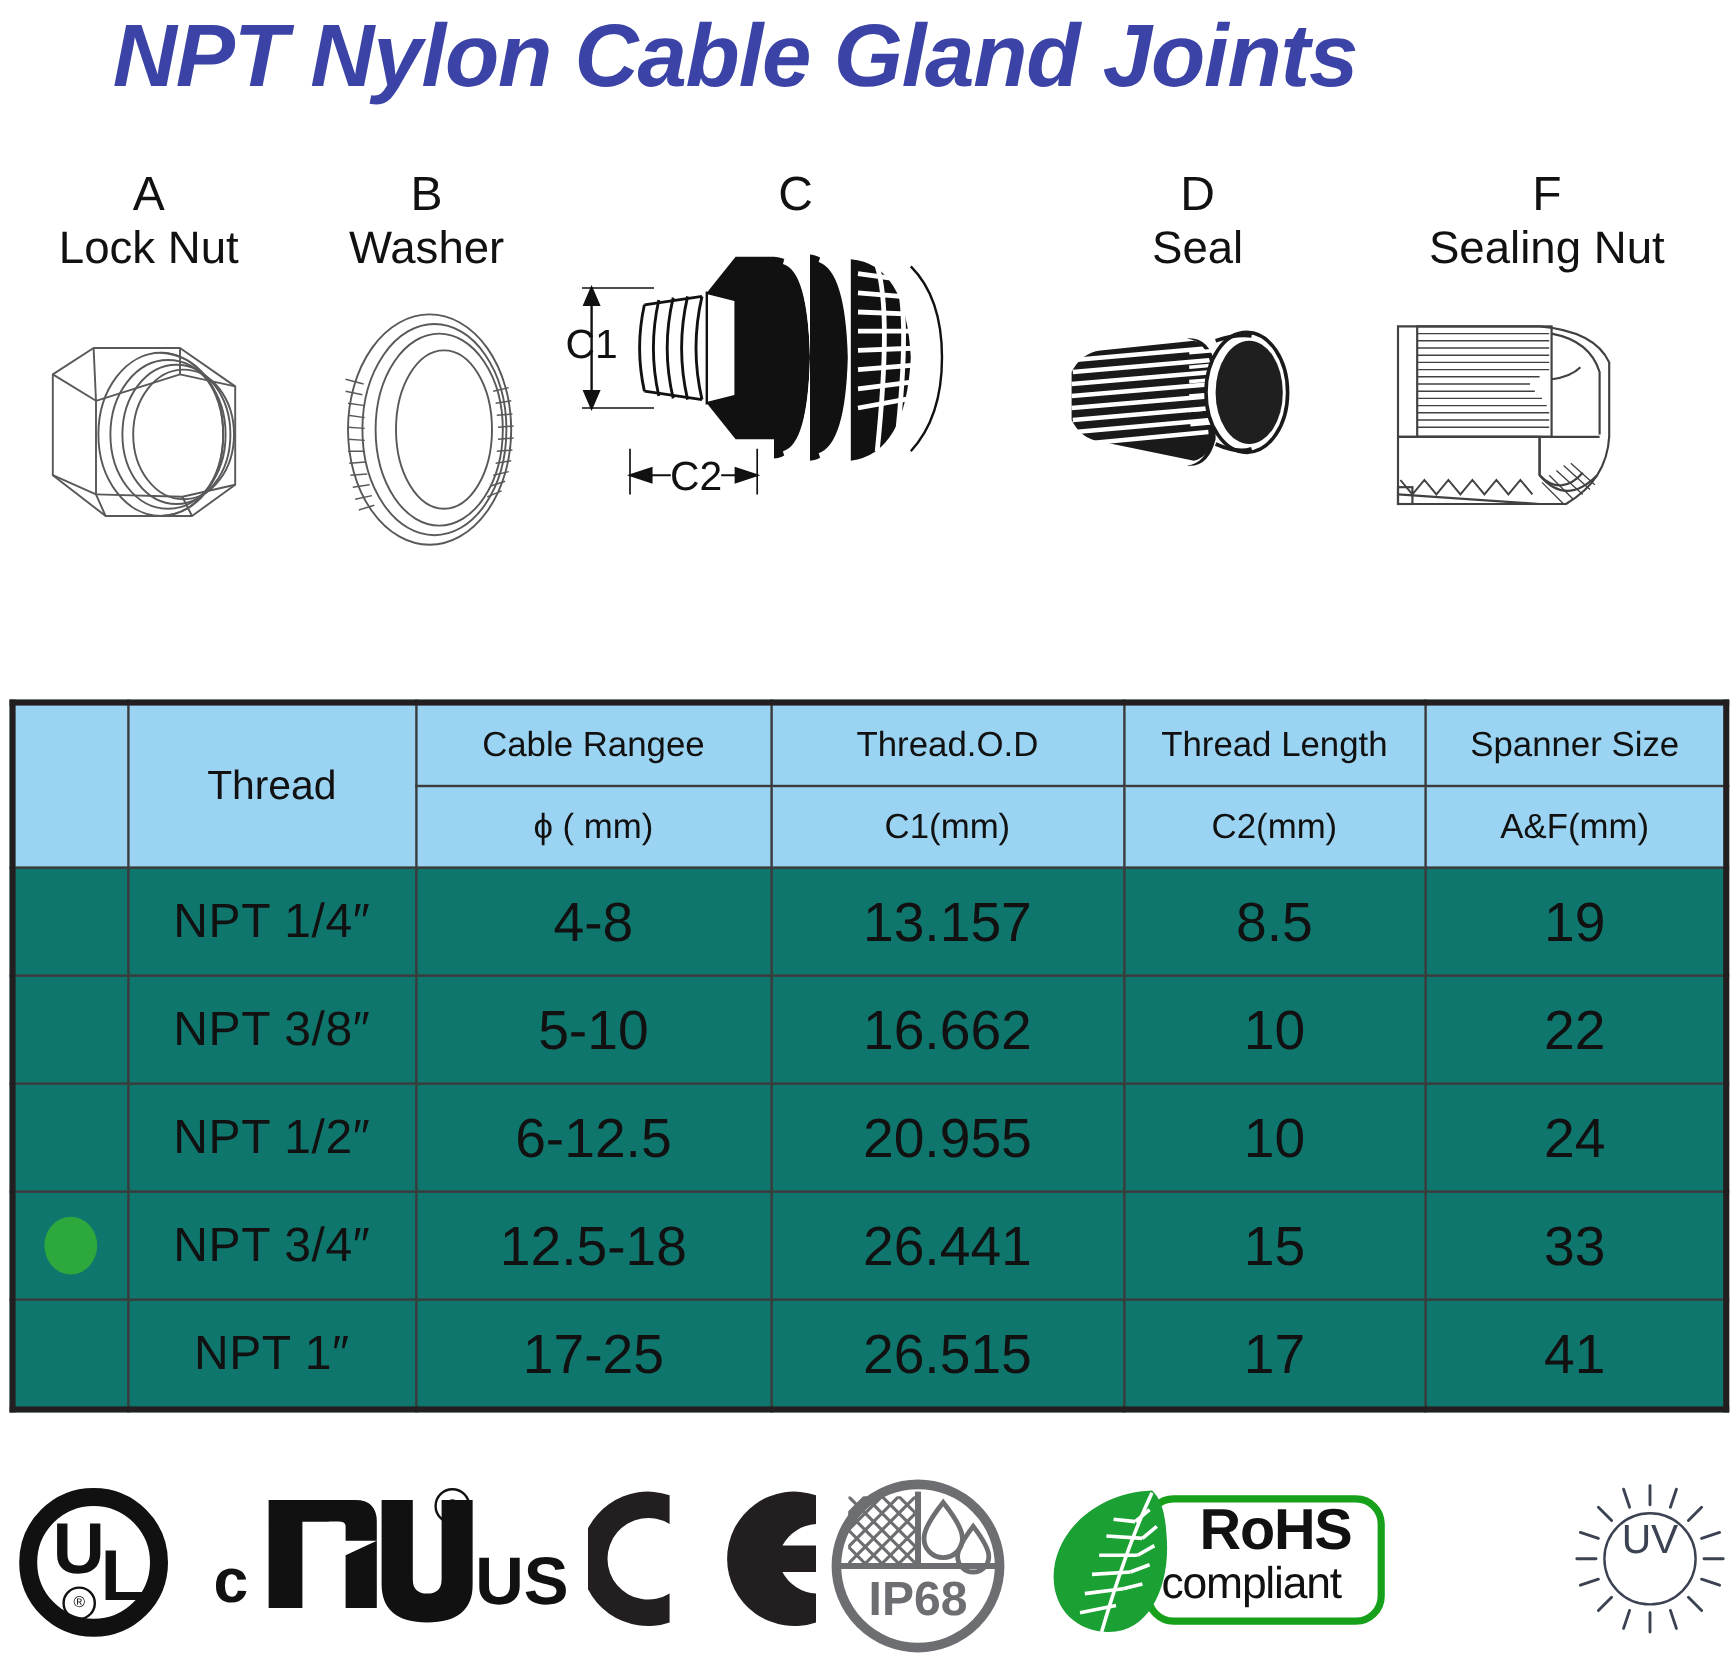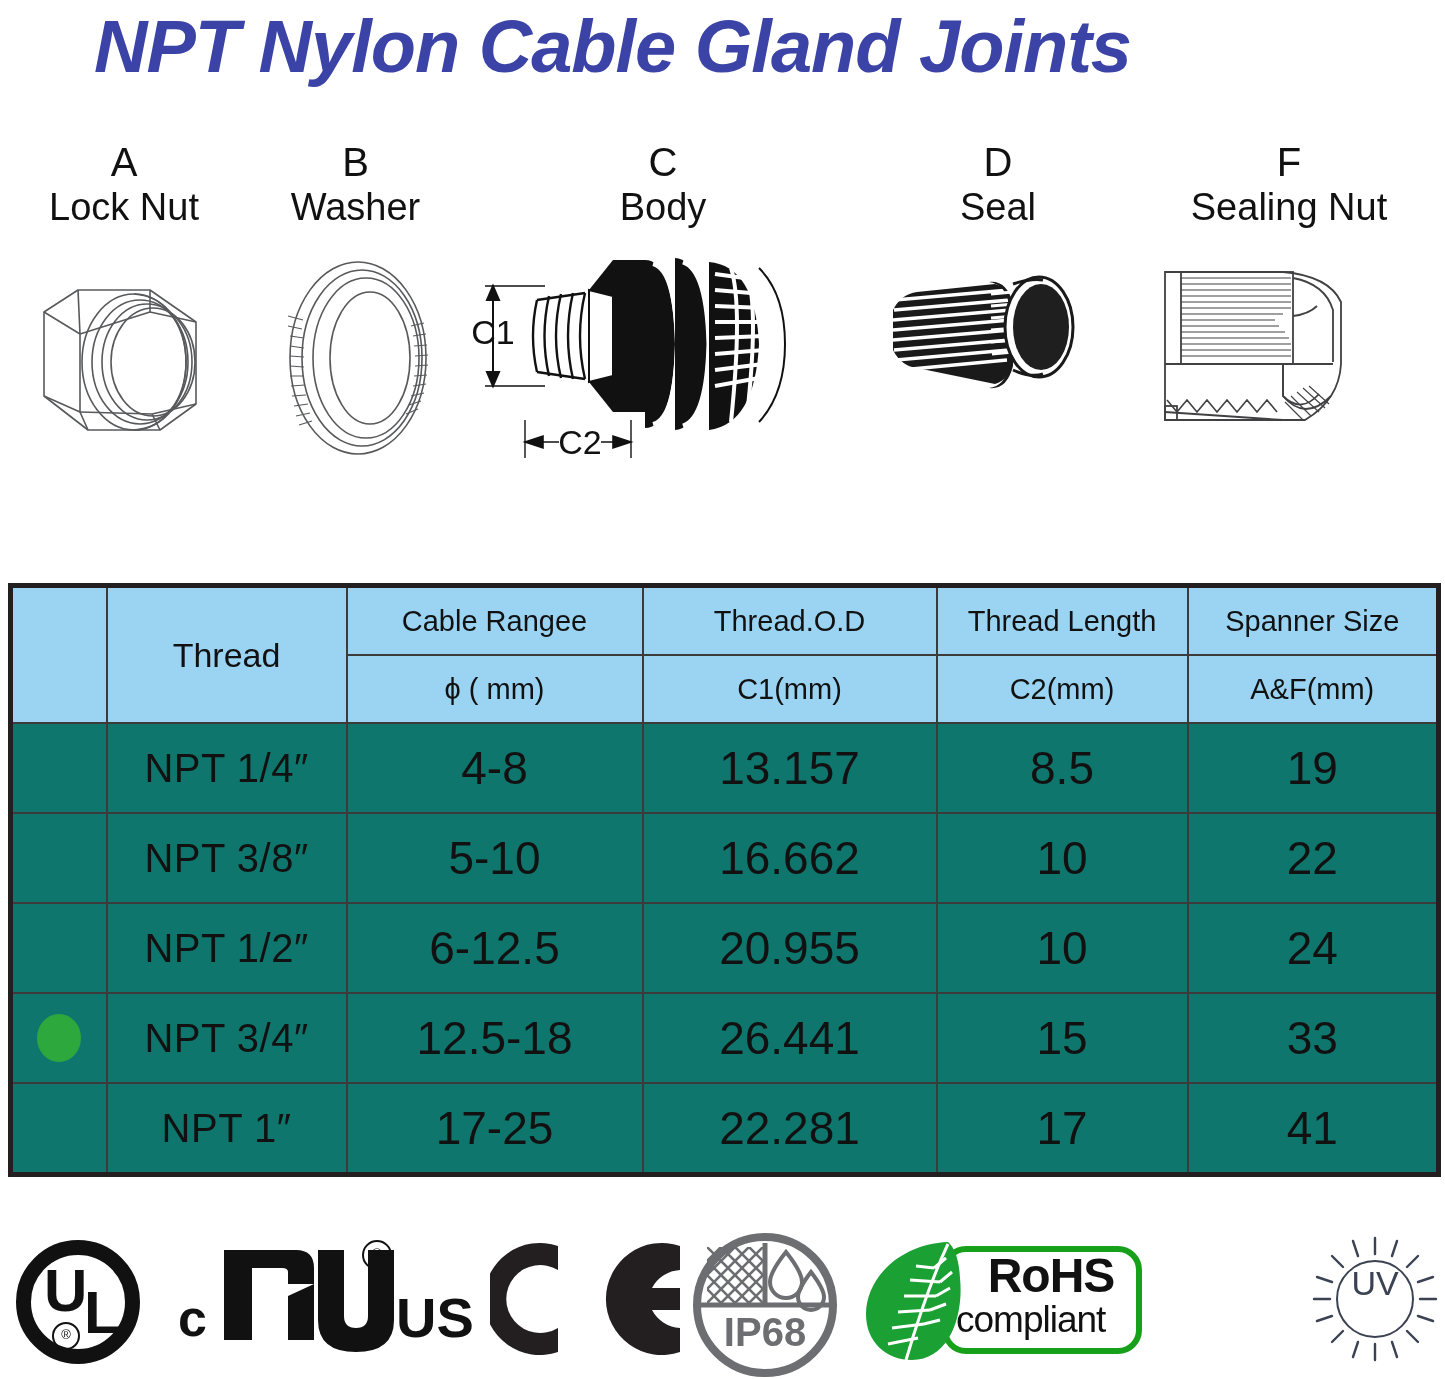--- a/index.html
+++ b/index.html
@@ -128,21 +128,21 @@
   
   #cert-ce{left:490px;width:200px;}
   .ce-glyph{position:absolute;left:0;top:16px;width:200px;height:130px;}
 
   
   #cert-ip{left:690px;width:170px;}
   .ip-wrap{position:absolute;left:0;top:12px;width:150px;height:150px;}
 
   
   #cert-rohs{left:860px;width:290px;}
-  .rohs-wrap{position:absolute;left:0;top:20px;width:288px;height:124px;}
+  .rohs-wrap{position:absolute;left:12px;top:20px;width:288px;height:124px;}
   .rohs-box{
     position:absolute;left:82px;top:8px;width:200px;height:108px;
     border:6px solid #17a01a;border-radius:24px;box-sizing:border-box;
     background:#fff;
   }
   .rohs-t1{
     position:absolute;left:96px;top:12px;width:190px;
     font-size:48px;font-weight:bold;line-height:52px;color:#111;text-align:center;
     letter-spacing:-1px;
   }
@@ -212,21 +212,20 @@
             <path d="M42 92 L56 94 M42 102 L56 104 M42 112 L56 113 M42 122 L56 123 M42 132 L56 132 M43 142 L57 141 M44 152 L58 151 M46 162 L60 160 M48 172 L62 169 M51 181 L64 177 M40 82 L54 85 M40 72 L55 76"></path>
             <path d="M165 92 L178 90 M166 102 L179 101 M167 112 L180 111 M167 122 L180 121 M166 132 L179 131 M165 142 L178 140 M163 152 L176 149 M161 161 L173 157 M158 170 L170 165 M163 82 L176 79"></path>
           </g>
         </g>
       </svg>
     </div>
   </div>
 
   <div class="part" id="part-c">
     <div class="letter">C</div>
-    <div class="pname">Body</div>
     <div class="art">
       <svg width="400" height="230" viewBox="0 0 400 230">
 
         <g stroke="#111" stroke-width="2" fill="#111">
           <line x1="30" y1="42" x2="30" y2="142"></line>
           <path d="M30 42 l-6 14 h12 z"></path>
           <path d="M30 142 l-6 -14 h12 z"></path>
           <line x1="22" y1="42" x2="82" y2="42" stroke-width="1.4"></line>
           <line x1="22" y1="142" x2="82" y2="142" stroke-width="1.4"></line>
         </g>
@@ -402,21 +401,21 @@
       <td class="thread-cell">NPT 3/4″</td>
       <td>12.5-18</td>
       <td>26.441</td>
       <td>15</td>
       <td>33</td>
     </tr>
     <tr>
       <td></td>
       <td class="thread-cell">NPT 1″</td>
       <td>17-25</td>
-      <td>22.281</td>
+      <td>26.515</td>
       <td>17</td>
       <td>41</td>
     </tr>
   </tbody>
 </table>
 
 <div id="certs">
 
   <div class="cert" id="cert-ul">
     <div class="ul-circle"></div>

